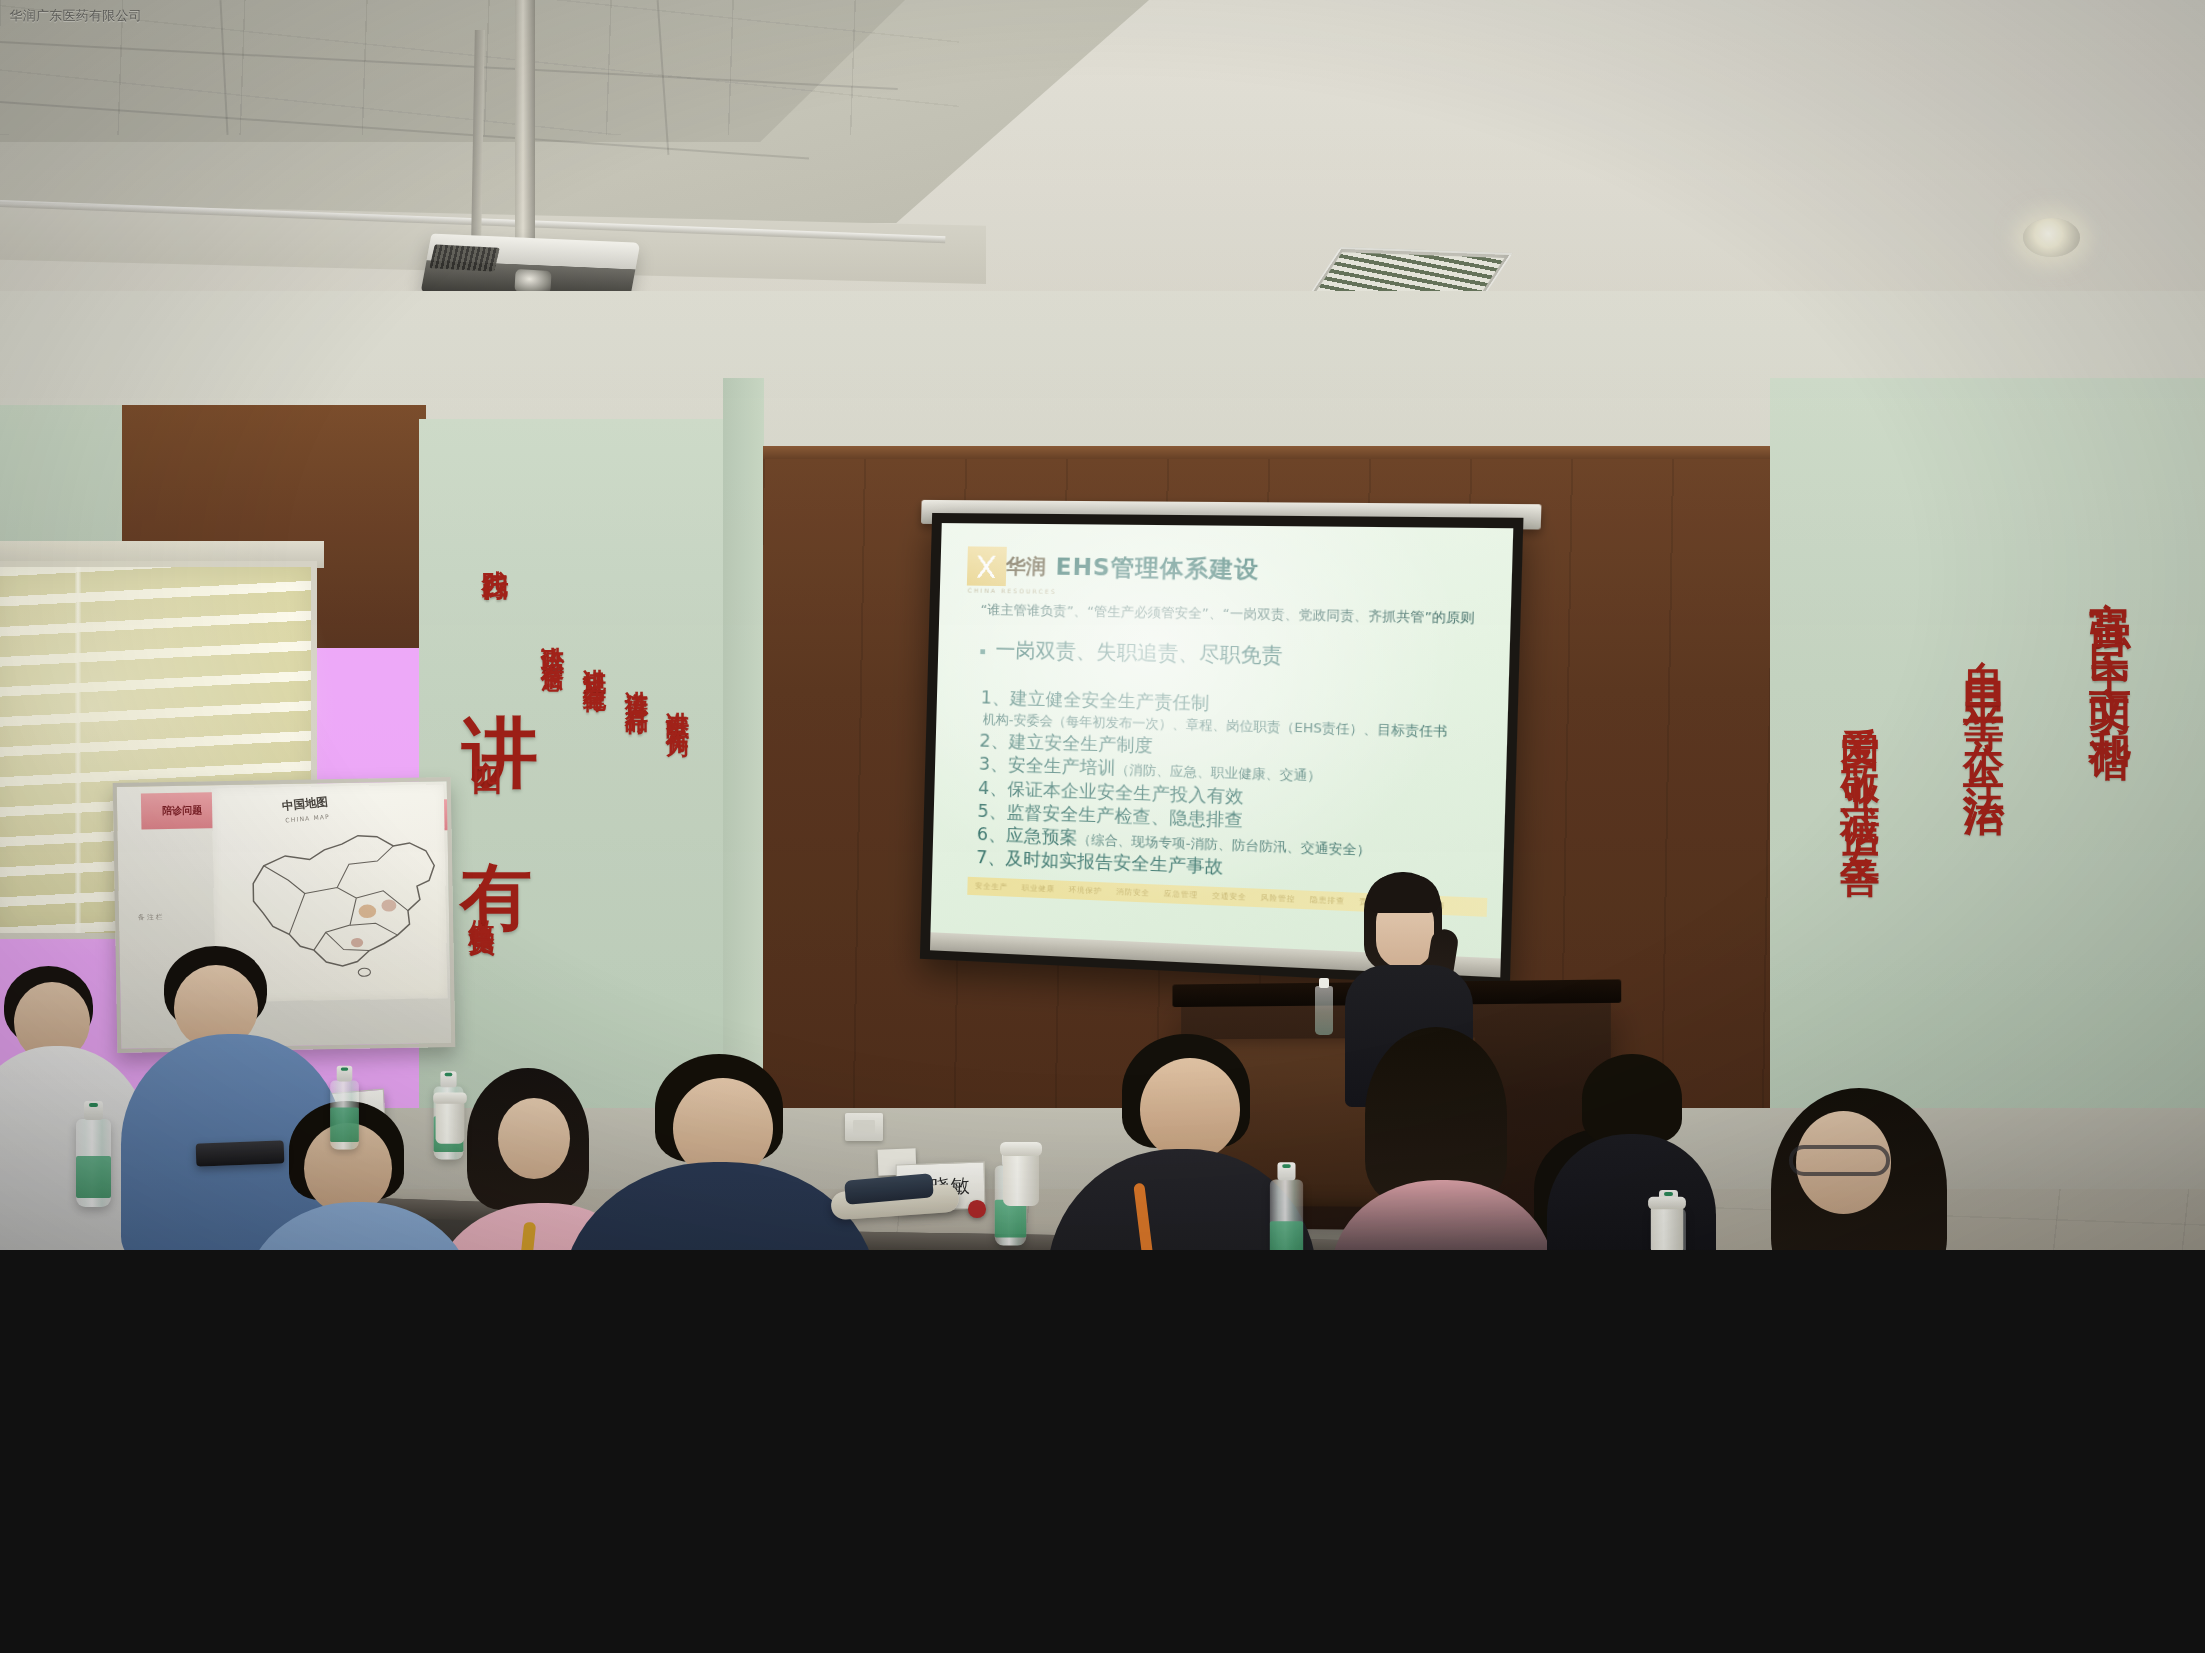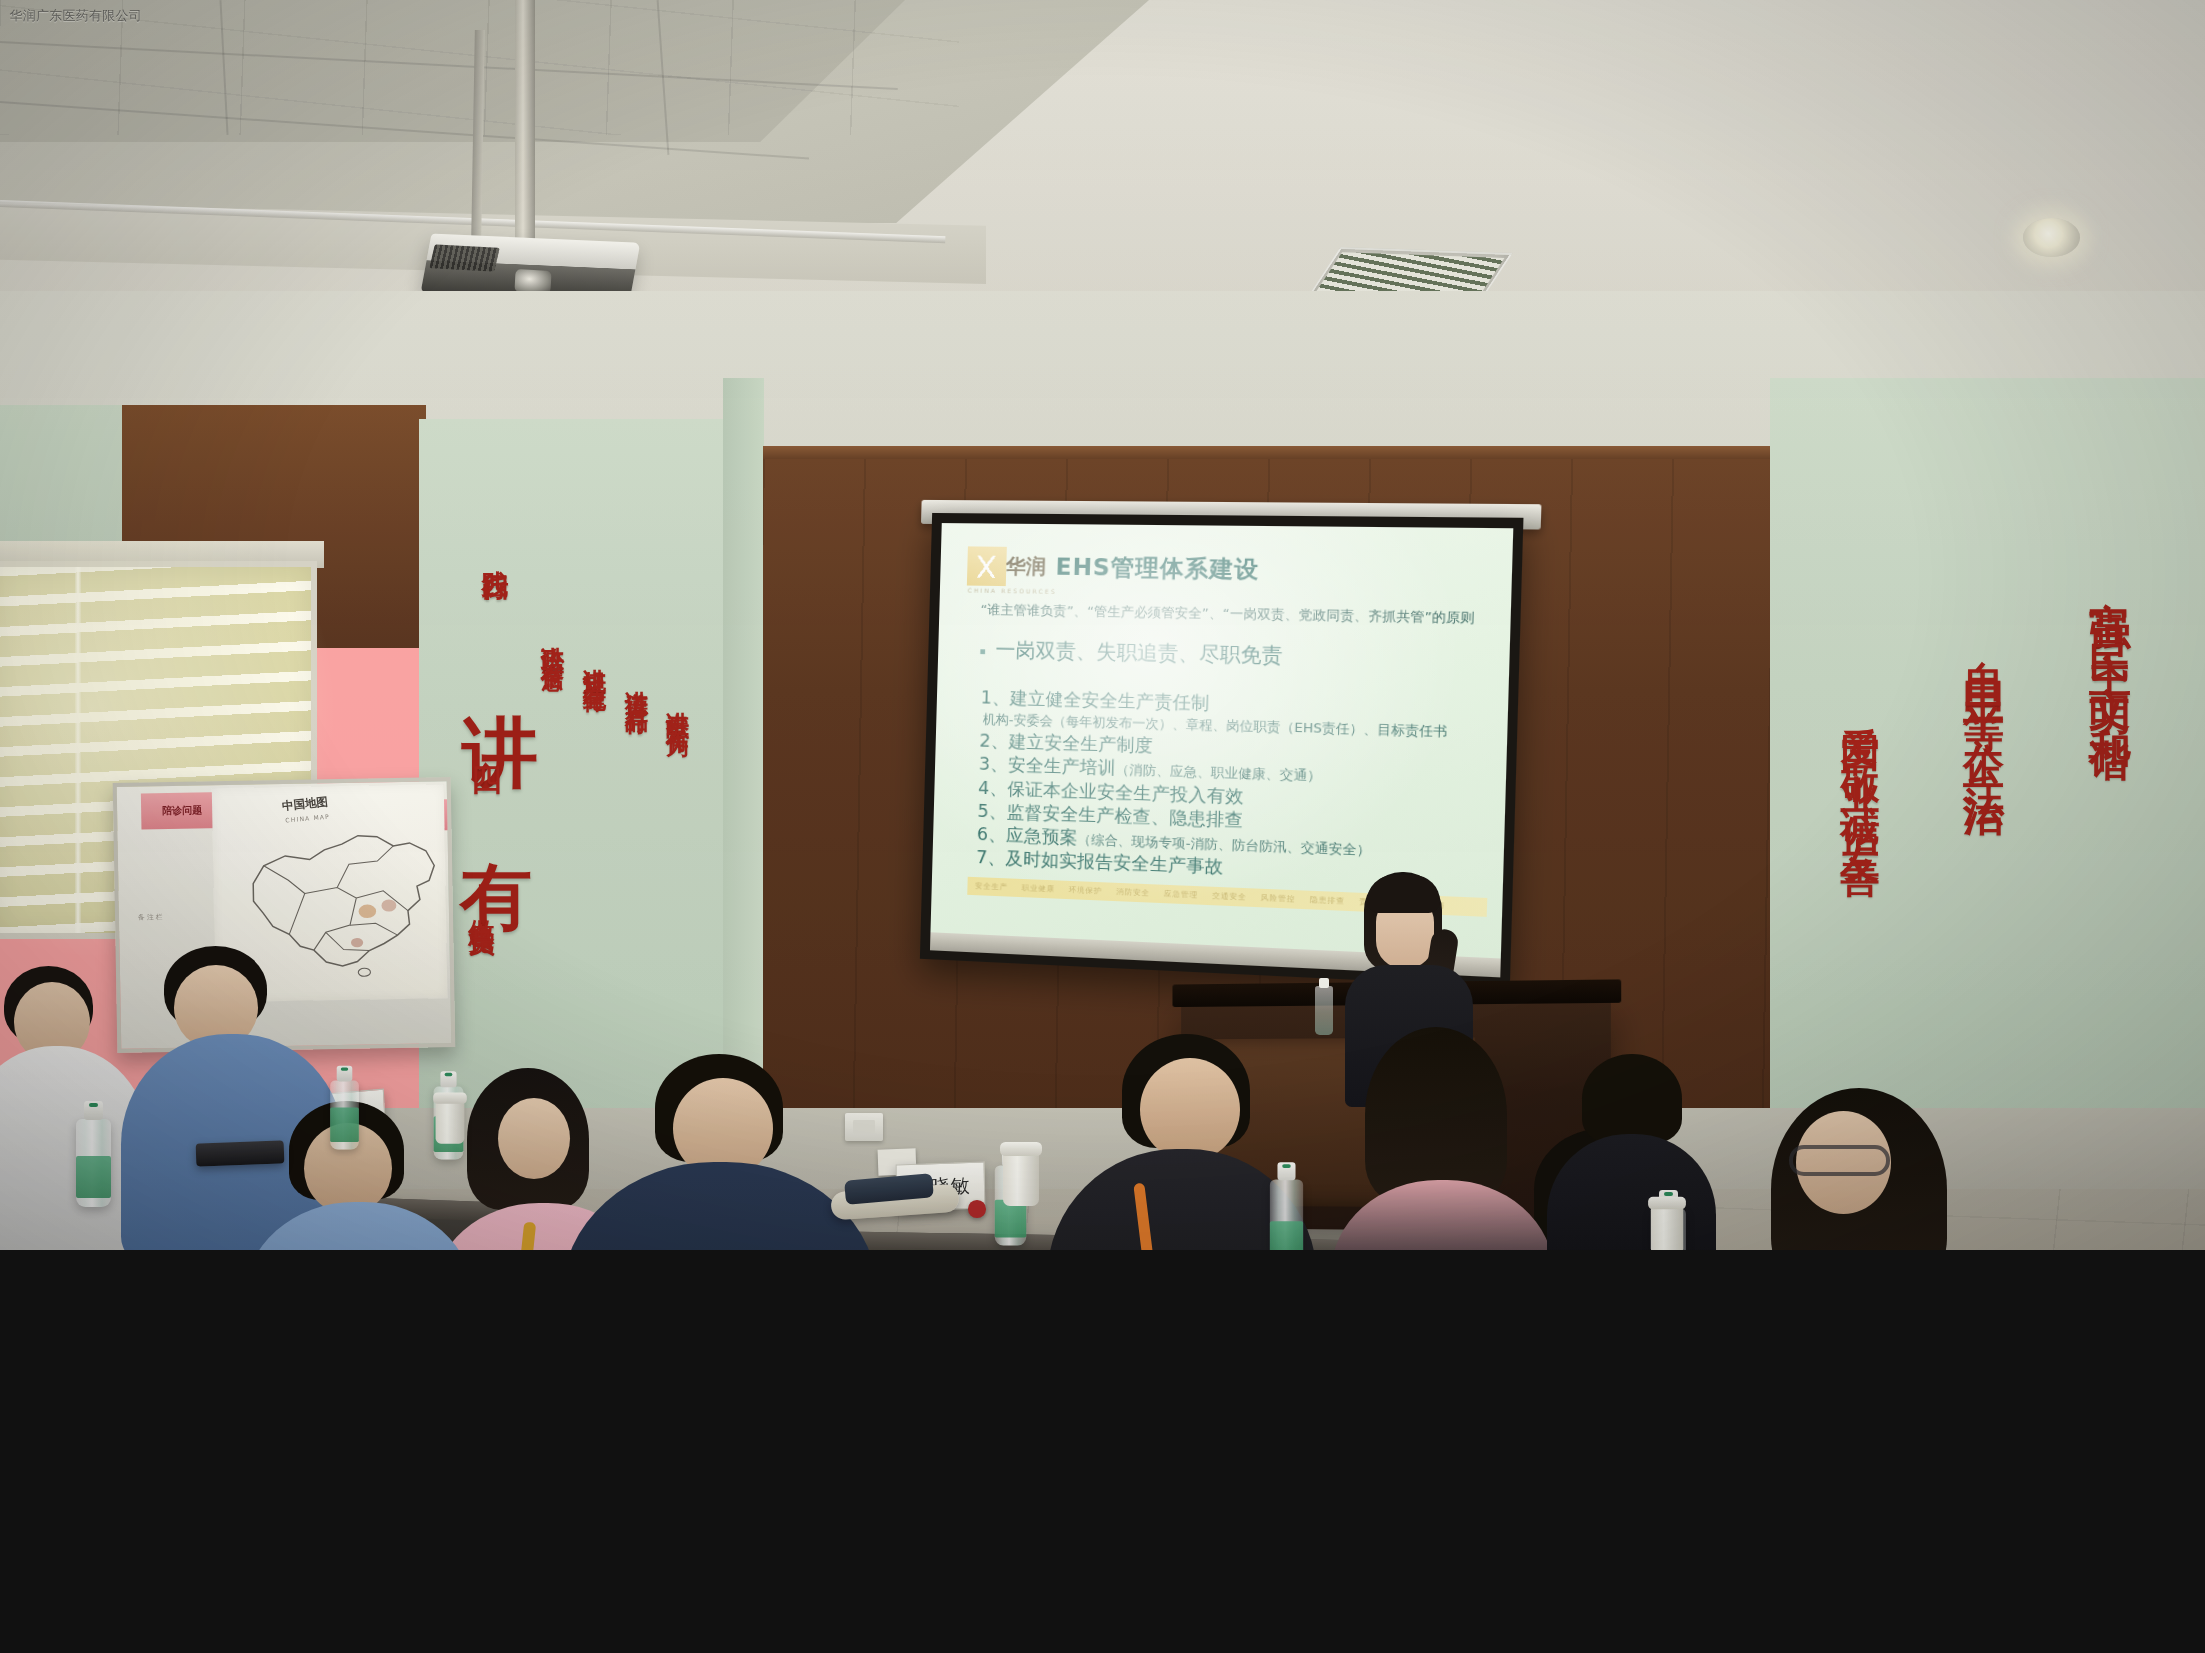--- a/index.html
+++ b/index.html
@@ -4,21 +4,21 @@
 <title>EHS Training Meeting Room</title>
 <style>
   * { margin:0; padding:0; box-sizing:border-box; }
   html,body { background:#111; }
   body { font-family:"DejaVu Sans","Liberation Sans",sans-serif; }
 
   #scene {
     position:relative;
     width:2205px; height:1250px;
     overflow:hidden;
-    background:#fca5a5;
+    background:#f0abfc;
   }
 
   
   .ceiling {
     position:absolute; left:0; top:0; width:2205px; height:473px;
     background:linear-gradient(180deg,#e3e1d8 0%,#dddbd2 40%,#d3d1c6 100%);
   }
   .ceiling-recess {
     position:absolute; left:0; top:0; width:1149px; height:223px;
     background:linear-gradient(165deg,#cfcec4 0%,#c6c5b9 60%,#bdbcb0 100%);

